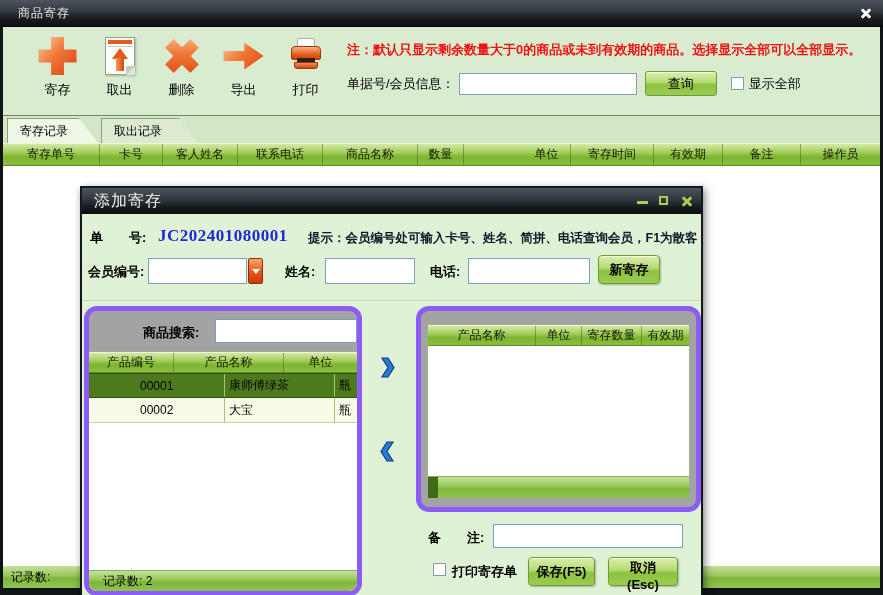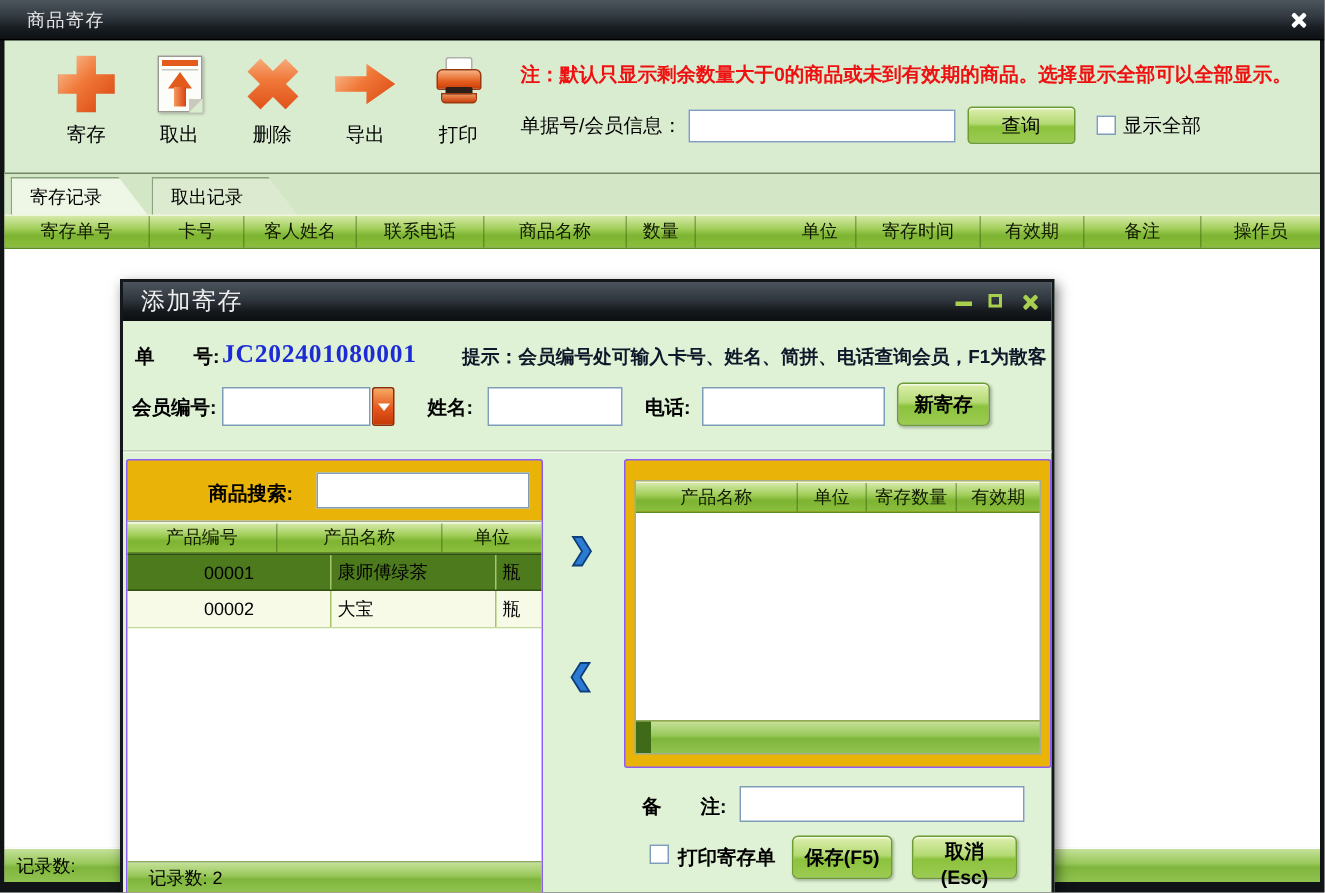--- a/index.html
+++ b/index.html
@@ -79,30 +79,30 @@
   .dlg-title{height:26px;background:linear-gradient(#4c545d 0%,#30373e 45%,#15191d 75%,#0b0e11 100%);
     display:flex;align-items:center;position:relative;}
   .dlg-title .t{color:#efefef;font-size:16px;margin-left:12px;letter-spacing:1px;}
   .dlg-ctrls{position:absolute;right:8px;top:0;height:26px;display:flex;align-items:center;gap:9px;}
   .dc{width:13px;height:13px;position:relative;cursor:pointer;}
   .dc .minus{position:absolute;left:1px;top:6px;width:11px;height:3px;background:#a9cf4e;}
   .dc .square{position:absolute;left:1px;top:1px;width:9px;height:9px;border:2px solid #a9cf4e;}
   .dc .xx{position:absolute;left:1px;top:5px;width:12px;height:3px;background:#a9cf4e;border-radius:1px;}
   .dlg-body{position:relative;height:392px;font-size:13px;}
   .blab{font-weight:bold;color:#000;font-size:13px;position:absolute;}
-  .orderno{position:absolute;left:66px;top:12px;font-family:"Liberation Serif","DejaVu Serif",serif;
+  .orderno{position:absolute;left:76px;top:12px;font-family:"Liberation Serif","DejaVu Serif",serif;
     font-weight:bold;font-size:17px;color:#1c2bd4;letter-spacing:.5px;}
   .tip{position:absolute;left:226px;top:16px;color:#0f172a;font-weight:bold;font-size:12.5px;white-space:nowrap;}
   .combo-btn{position:absolute;width:15px;height:26px;background:linear-gradient(#f8a964 0%,#e4571c 55%,#c63a06 100%);
     border:1px solid #8d2e08;border-radius:2px;cursor:pointer;}
   .combo-btn .tri{position:absolute;left:50%;top:50%;margin:-2px 0 0 -4px;width:0;height:0;
     border-left:4px solid transparent;border-right:4px solid transparent;border-top:5px solid #fff;}
   .hrline{position:absolute;left:0;right:0;top:86px;height:2px;background:linear-gradient(#b3c7a4,#ffffff);}
 
-  .groupbox{position:absolute;border:1px solid #8b5cf6;border-radius:2px;background:#eab308;}
+  .groupbox{position:absolute;border:5px solid #8b5cf6;border-radius:13px;background:#a3a3a3;}
   .g-left{left:2px;top:92px;width:278px;height:290px;display:flex;flex-direction:column;overflow:hidden;}
   .g-right{left:334px;top:92px;width:285px;height:206px;}
   .psearch{height:40px;position:relative;flex:none;}
   .lgrid{flex:1;display:flex;flex-direction:column;border-top:1px solid #9eae90;background:#fff;}
   .lrow{display:flex;height:25px;flex:none;border-bottom:1px solid #c3d89a;padding-left:47px;}
   .lrow .c{border-right:1px solid #a6c468;display:flex;align-items:center;padding:0 4px;font-size:12px;color:#000;overflow:hidden;white-space:nowrap;}
   .lrow .c:last-child{border-right:none;}
   .lrow.sel{background:#4c7a1d;border-top:1px solid #2e4f10;border-bottom:1px solid #2e4f10;}
   .lrow.alt{background:#f6fae6;}
   .lgrid .fill{flex:1;background:#fff;}
@@ -258,21 +258,21 @@
 
       <div class="hrline"></div>
 
       <div class="groupbox g-left">
         <div class="psearch">
           <span class="blab" style="left:54px;top:13px;">商品搜索:</span>
           <input class="inp" style="position: absolute; left: 126px; top: 8px; width: 142px; height: 24px;">
         </div>
         <div class="lgrid">
           <div class="gridhead" style="height:21px;flex:none;">
-            <div class="c" style="width:100px;">产品编号</div>
+            <div class="c" style="width:85px;">产品编号</div>
             <div class="c" style="width:110px;">产品名称</div>
             <div class="c" style="flex:1;">单位</div>
           </div>
           <div class="lrow sel">
             <div class="c" style="width:89px;">00001</div>
             <div class="c" style="width:110px;">康师傅绿茶</div>
             <div class="c" style="flex:1;">瓶</div>
           </div>
           <div class="lrow alt">
             <div class="c" style="width:89px;">00002</div>

